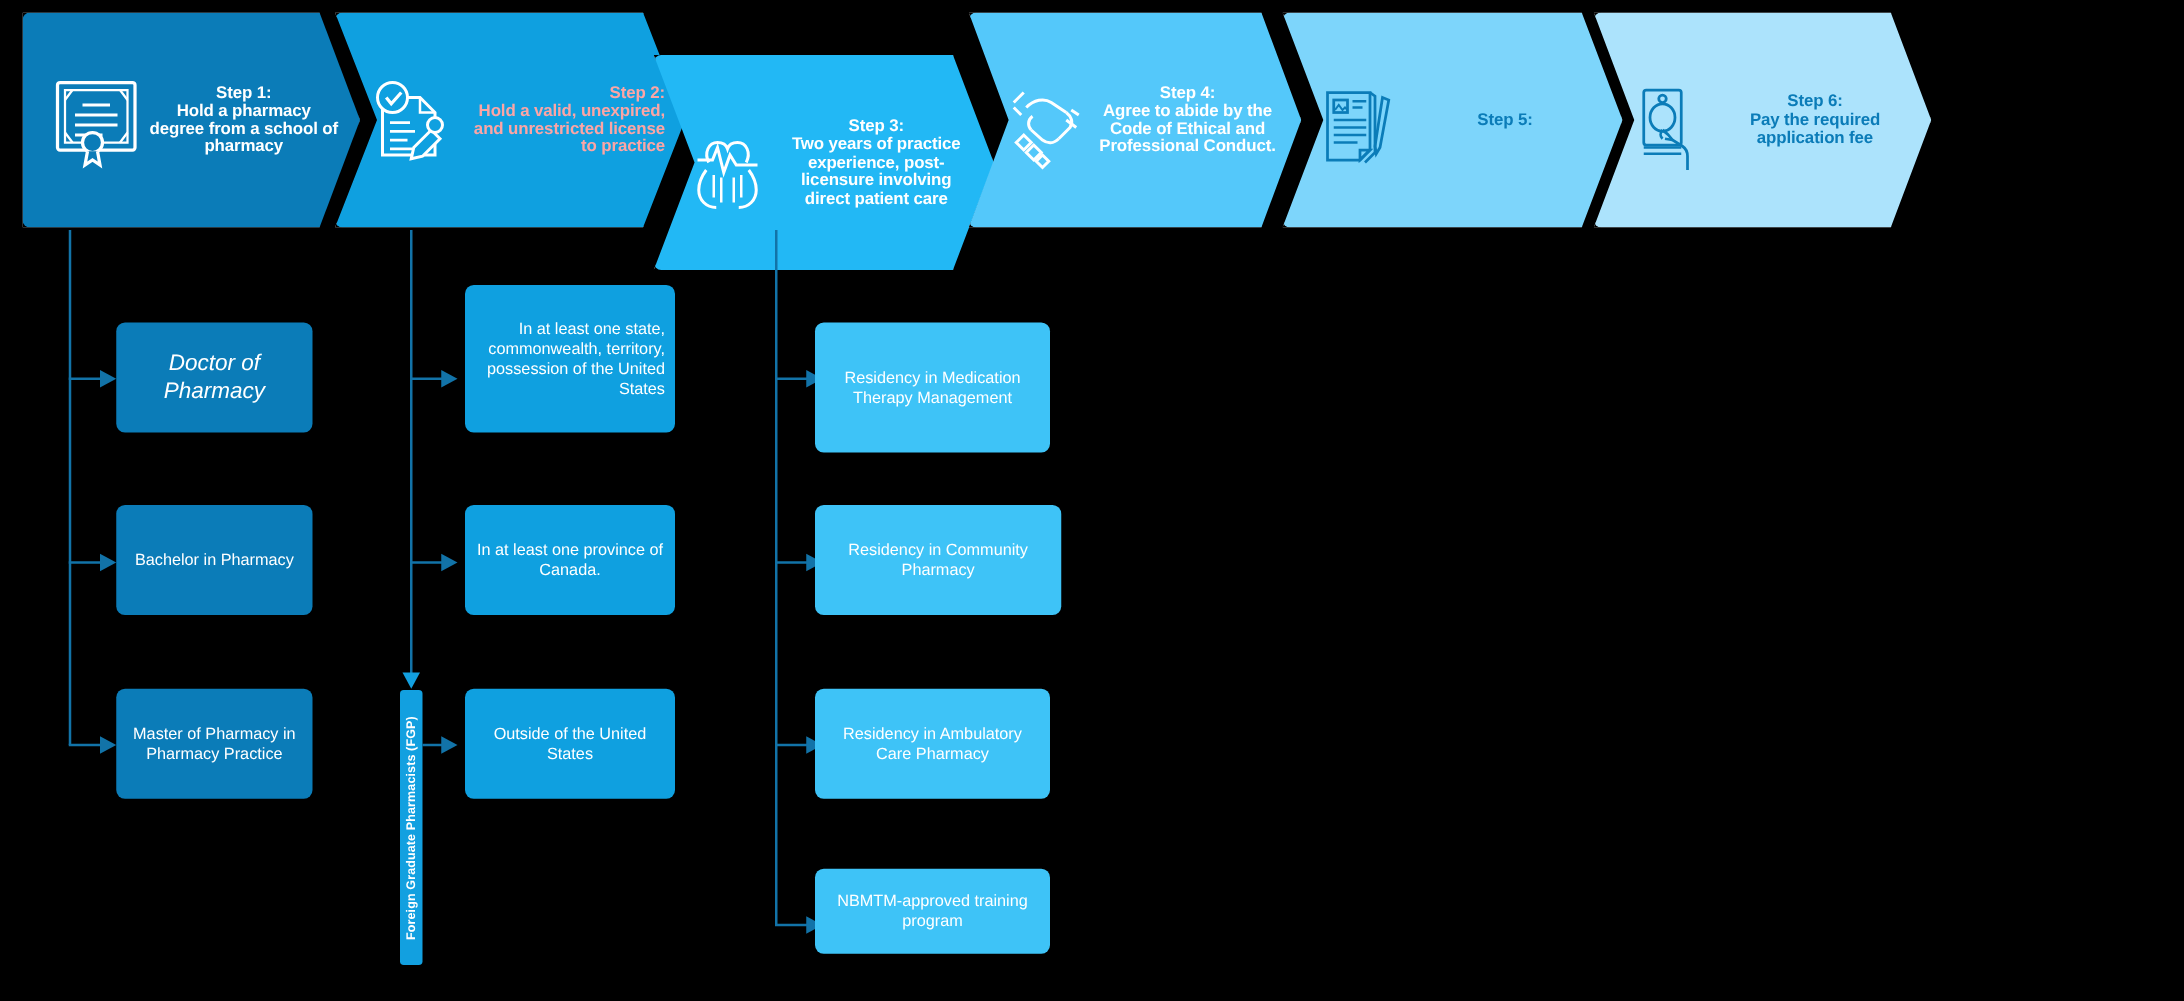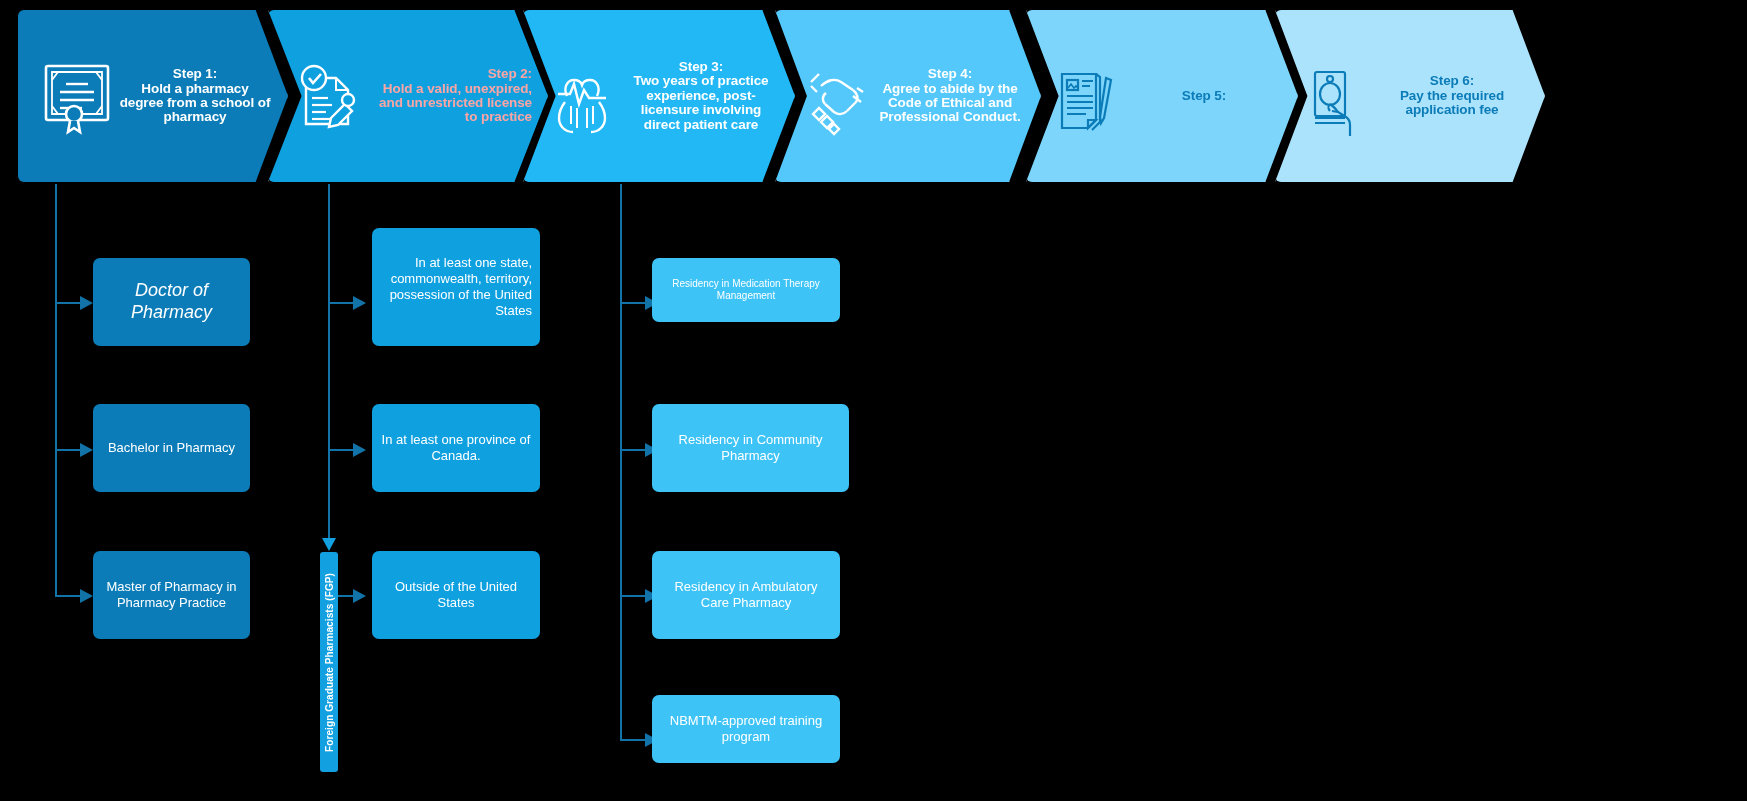--- a/index.html
+++ b/index.html
@@ -109,21 +109,21 @@
           <circle cx="58" cy="48" r="6" fill="#0FA0E0"></circle>
         </svg>
       </span>
       <span class="txt" style="color:#fca5a5;font-size:13.5px;text-align:right;">
         <b class="steplbl">Step 2:</b>
         <b class="stepbody">Hold a valid, unexpired, and unrestricted license to practice</b>
       </span>
     </div>
   </div>
 
-  <div class="hex" style="left:523px;width:272px;">
+  <div class="hex" style="left:523px;width:272px;margin-top:34px;">
     <div class="shape" style="background:#22B8F5;box-shadow:0 0 0 5px #000, 0 0 0 8px #fff;"></div>
     <div class="inner">
       <span class="ico">
         <svg viewBox="0 0 74 88" fill="none" stroke="#fff" stroke-width="2.4">
           <path d="M22 44c-4-8 0-16 7-16 4 0 7 2 8 5 1-3 4-5 8-5 7 0 11 8 7 16"></path>
           <polyline points="13,42 25,42 29,32 34,52 39,38 44,46 61,46" stroke-width="2.4"></polyline>
           <path d="M20 50c-3 4-6 10-6 16 0 8 6 14 14 14"></path>
           <path d="M54 50c3 4 6 10 6 16 0 8-6 14-14 14"></path>
           <path d="M26 54v18M32 56v20M42 56v20M48 54v18" stroke-width="2"></path>
         </svg>
@@ -250,21 +250,21 @@
     <span>In at least one state, commonwealth, territory, possession of the United
 States</span>
   </div>
   <div class="sbox" style="left:372px;top:404px;width:168px;height:88px;background:#0FA0E0;font-size:13px;justify-content:flex-end;">
     <span>In at least one province of Canada.</span>
   </div>
   <div class="sbox" style="left:372px;top:551px;width:168px;height:88px;background:#0FA0E0;font-size:13px;">
     <span>Outside of the United States</span>
   </div>
 
-  <div class="sbox" style="left:652px;top:258px;width:188px;height:64px;background:#3EC3F7;font-size:10px;">
+  <div class="sbox" style="left:652px;top:258px;width:188px;height:104px;background:#3EC3F7;font-size:13px;">
     <span>Residency in Medication Therapy Management</span>
   </div>
   <div class="sbox" style="left:652px;top:404px;width:197px;height:88px;background:#3EC3F7;font-size:13px;">
     <span>Residency in Community Pharmacy</span>
   </div>
   <div class="sbox" style="left:652px;top:551px;width:188px;height:88px;background:#3EC3F7;font-size:13px;">
     <span>Residency in Ambulatory Care Pharmacy</span>
   </div>
   <div class="sbox" style="left:652px;top:695px;width:188px;height:68px;background:#3EC3F7;font-size:13px;">
     <span>NBMTM-approved training program</span>

